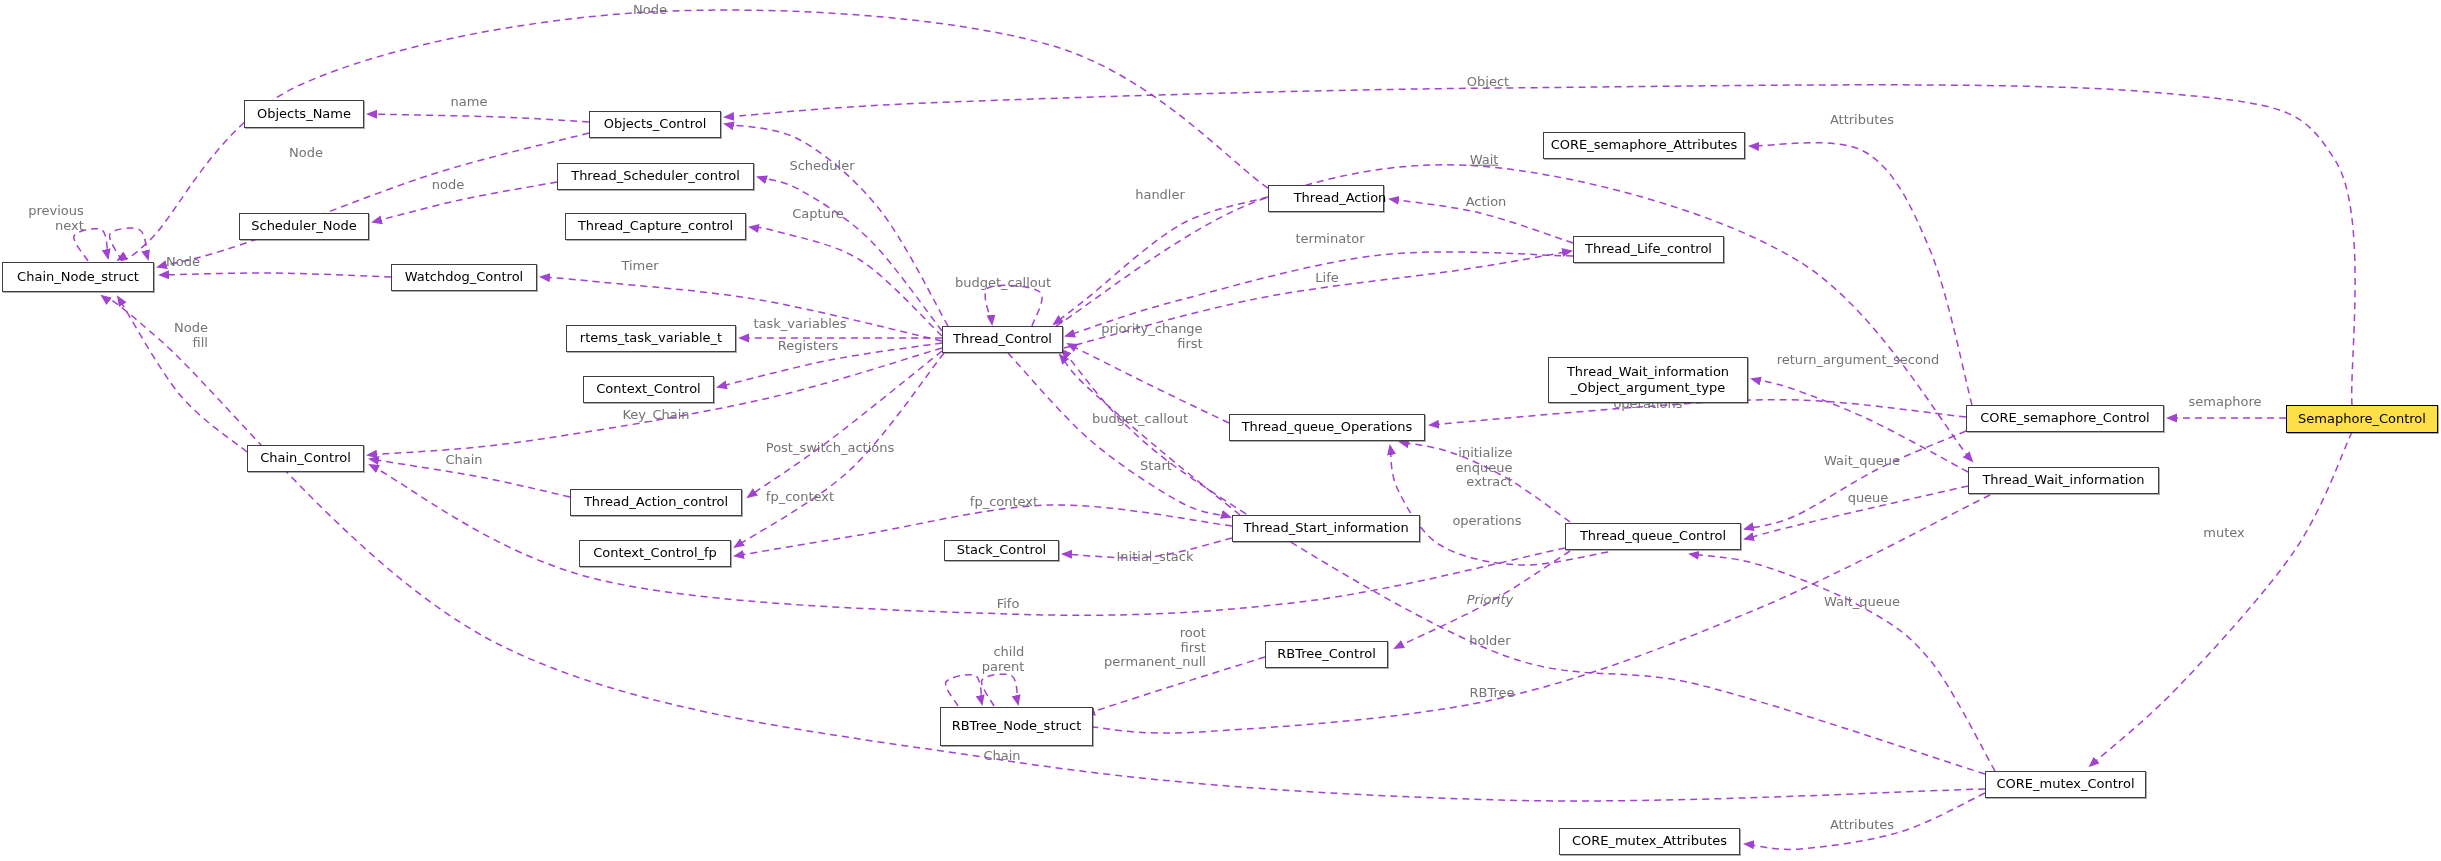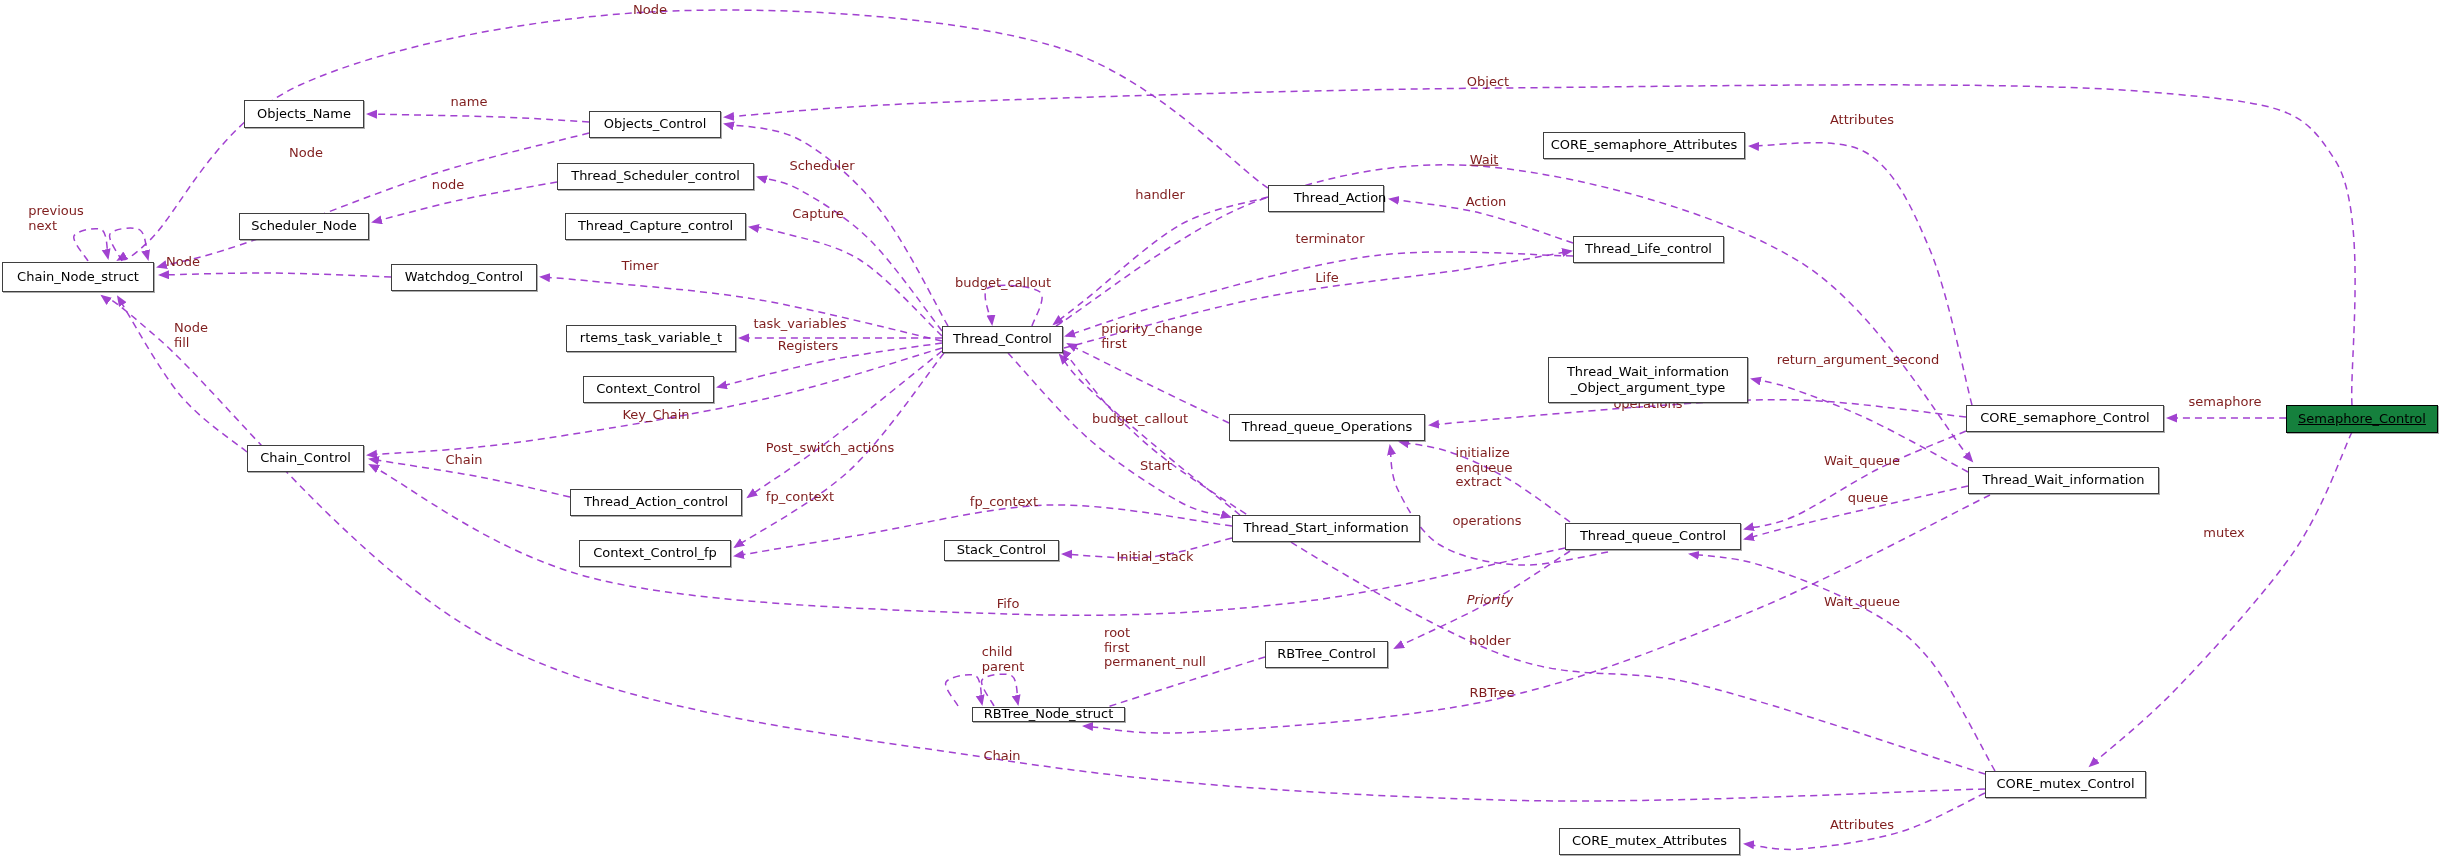--- a/index.html
+++ b/index.html
@@ -3,23 +3,23 @@
 <meta charset="utf-8">
 <style>
   html,body{margin:0;padding:0;background:#ffffff;}
   #canvas{position:relative;width:2441px;height:861px;background:#ffffff;overflow:hidden;
           font-family:"DejaVu Sans",sans-serif;}
   #edges-svg{position:absolute;left:0;top:0;width:2441px;height:861px;}
   .node{position:absolute;display:flex;flex-direction:column;align-items:center;justify-content:center;
         background:#ffffff;border:1.5px solid #3f3f3f;box-shadow:1px 1px 0 rgba(70,70,70,.45);
         font-size:13px;color:#000;text-align:center;line-height:1.25;white-space:nowrap;
         box-sizing:border-box;cursor:pointer;}
-  .node.highlight{background:#15803d;border-color:#000;text-decoration:underline;}
-  .edge-label{position:absolute;transform:translate(-50%,-50%);font-size:13px;color:#7f1d1d;
-        text-align:left;line-height:1.12;white-space:pre;pointer-events:none;}
+  .node.highlight{background:#fde047;border-color:#000;}
+  .edge-label{position:absolute;transform:translate(-50%,-50%);font-size:13px;color:#737373;
+        text-align:right;line-height:1.12;white-space:pre;pointer-events:none;}
   .edge-path{fill:none;stroke:#9a32cd;stroke-width:1.5;stroke-dasharray:7 5;opacity:.92;}
 </style>
 </head>
 <body>
 
 <div id="canvas">
   <svg id="edges-svg" xmlns="http://www.w3.org/2000/svg">
     <defs>
       <marker id="arrow" markerUnits="userSpaceOnUse" markerWidth="14" markerHeight="12" refX="9" refY="4.5" orient="auto">
         <path d="M0,0 L11,4.5 L0,9 z" fill="#9a32cd"></path>
@@ -200,21 +200,21 @@
       </div>
       <div class="node" style="left: 1968px; top: 467px; width: 191px; height: 27px;">
         <span>Thread_Wait_information</span>
       </div>
       <div class="node" style="left: 1565px; top: 523px; width: 176px; height: 27px;">
         <span>Thread_queue_Control</span>
       </div>
       <div class="node" style="left: 1265px; top: 641px; width: 123px; height: 27px;">
         <span>RBTree_Control</span>
       </div>
-      <div class="node" style="left: 972px; top: 707px; width: 153px; height: 15px;">
+      <div class="node" style="left: 940px; top: 707px; width: 153px; height: 39px;">
         <span>RBTree_Node_struct</span>
       </div>
       <div class="node" style="left: 1985px; top: 771px; width: 161px; height: 27px;">
         <span>CORE_mutex_Control</span>
       </div>
       <div class="node" style="left: 1559px; top: 828px; width: 181px; height: 27px;">
         <span>CORE_mutex_Attributes</span>
       </div>
       <div class="node highlight" style="left: 2286px; top: 405px; width: 152px; height: 28px;">
         <span>Semaphore_Control</span>

